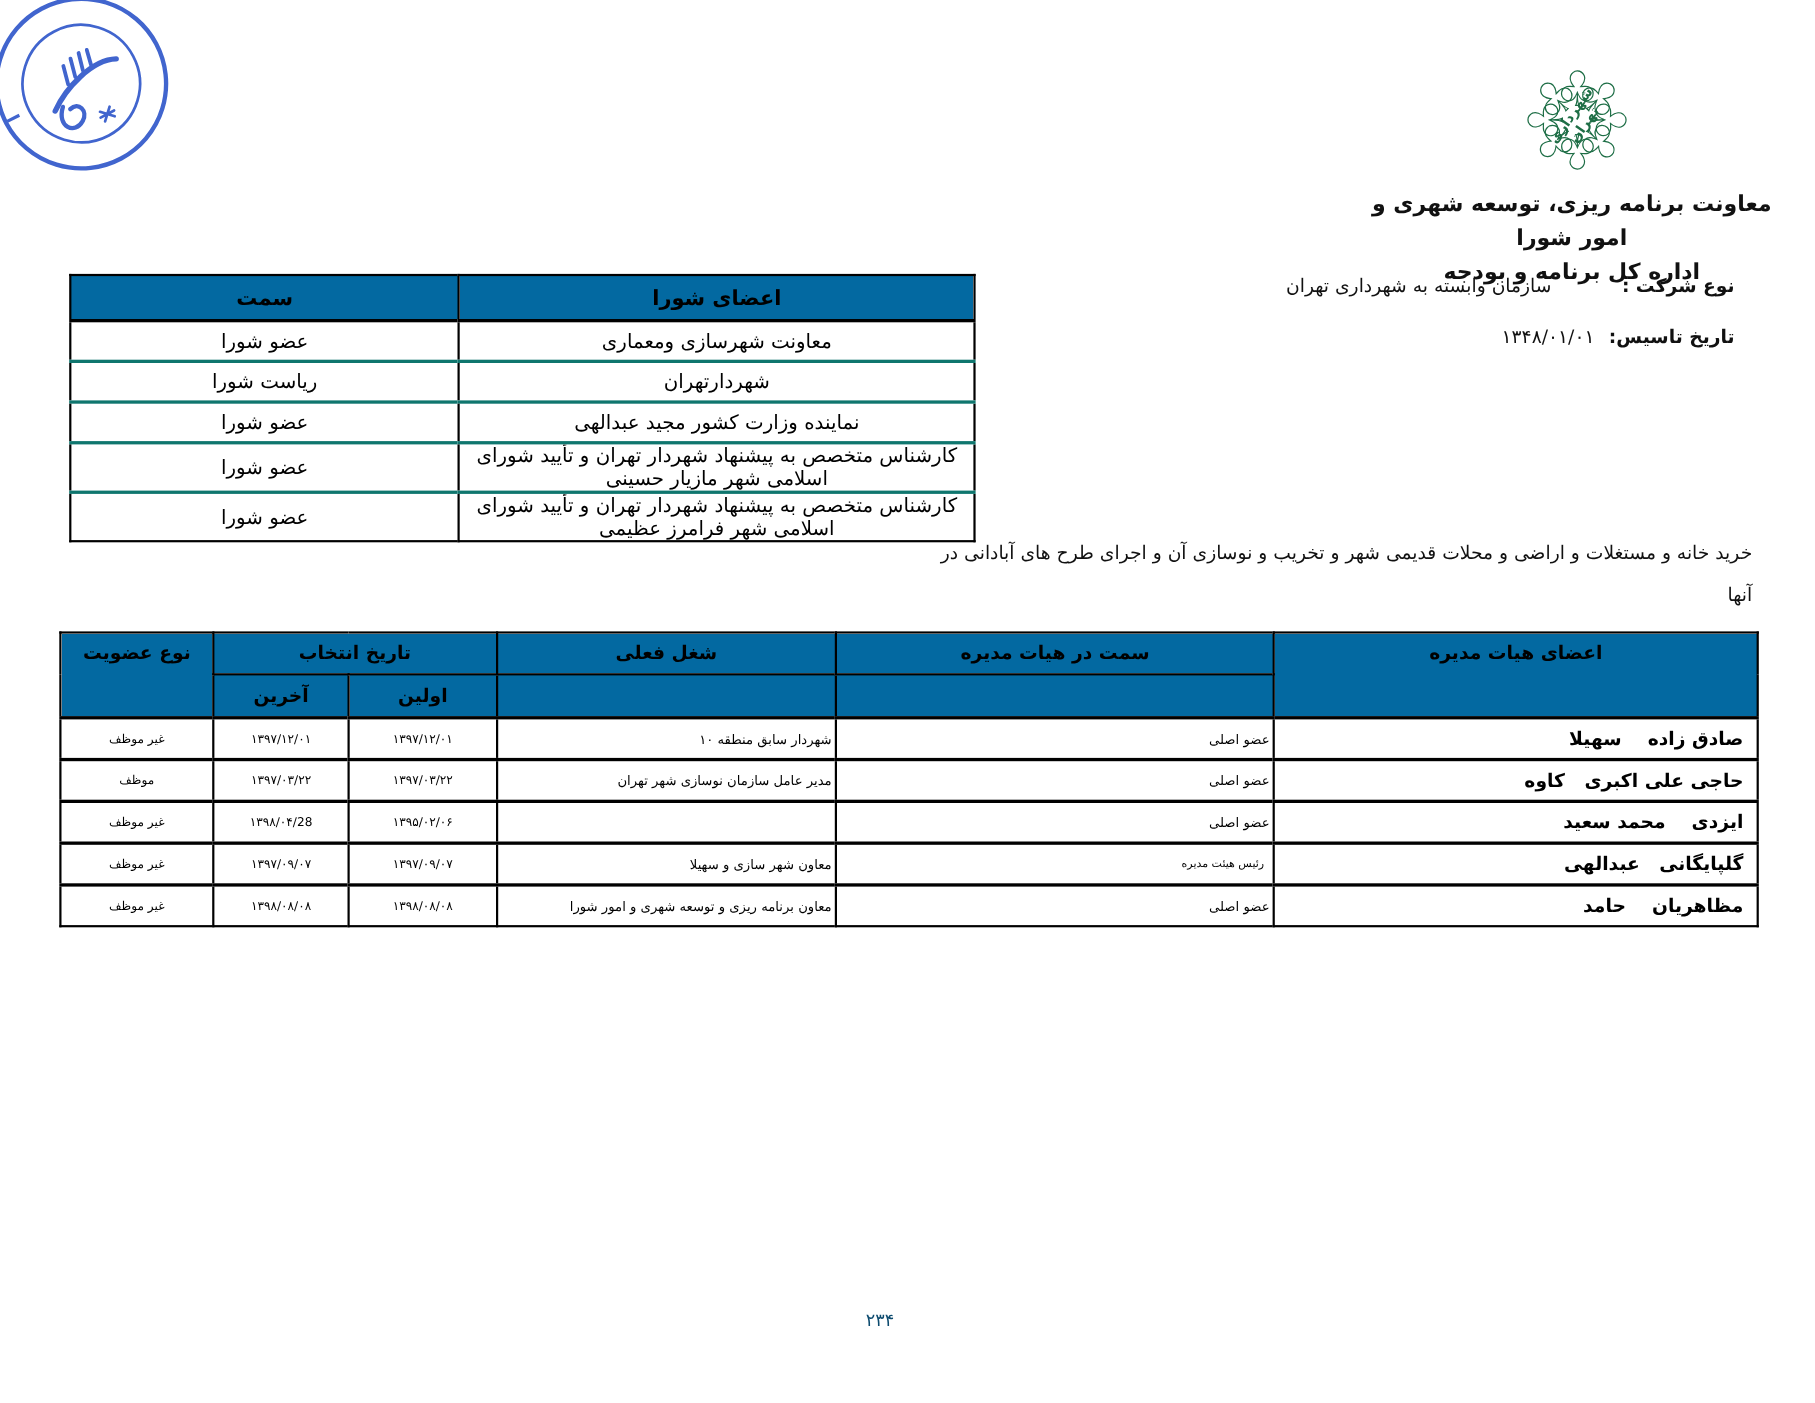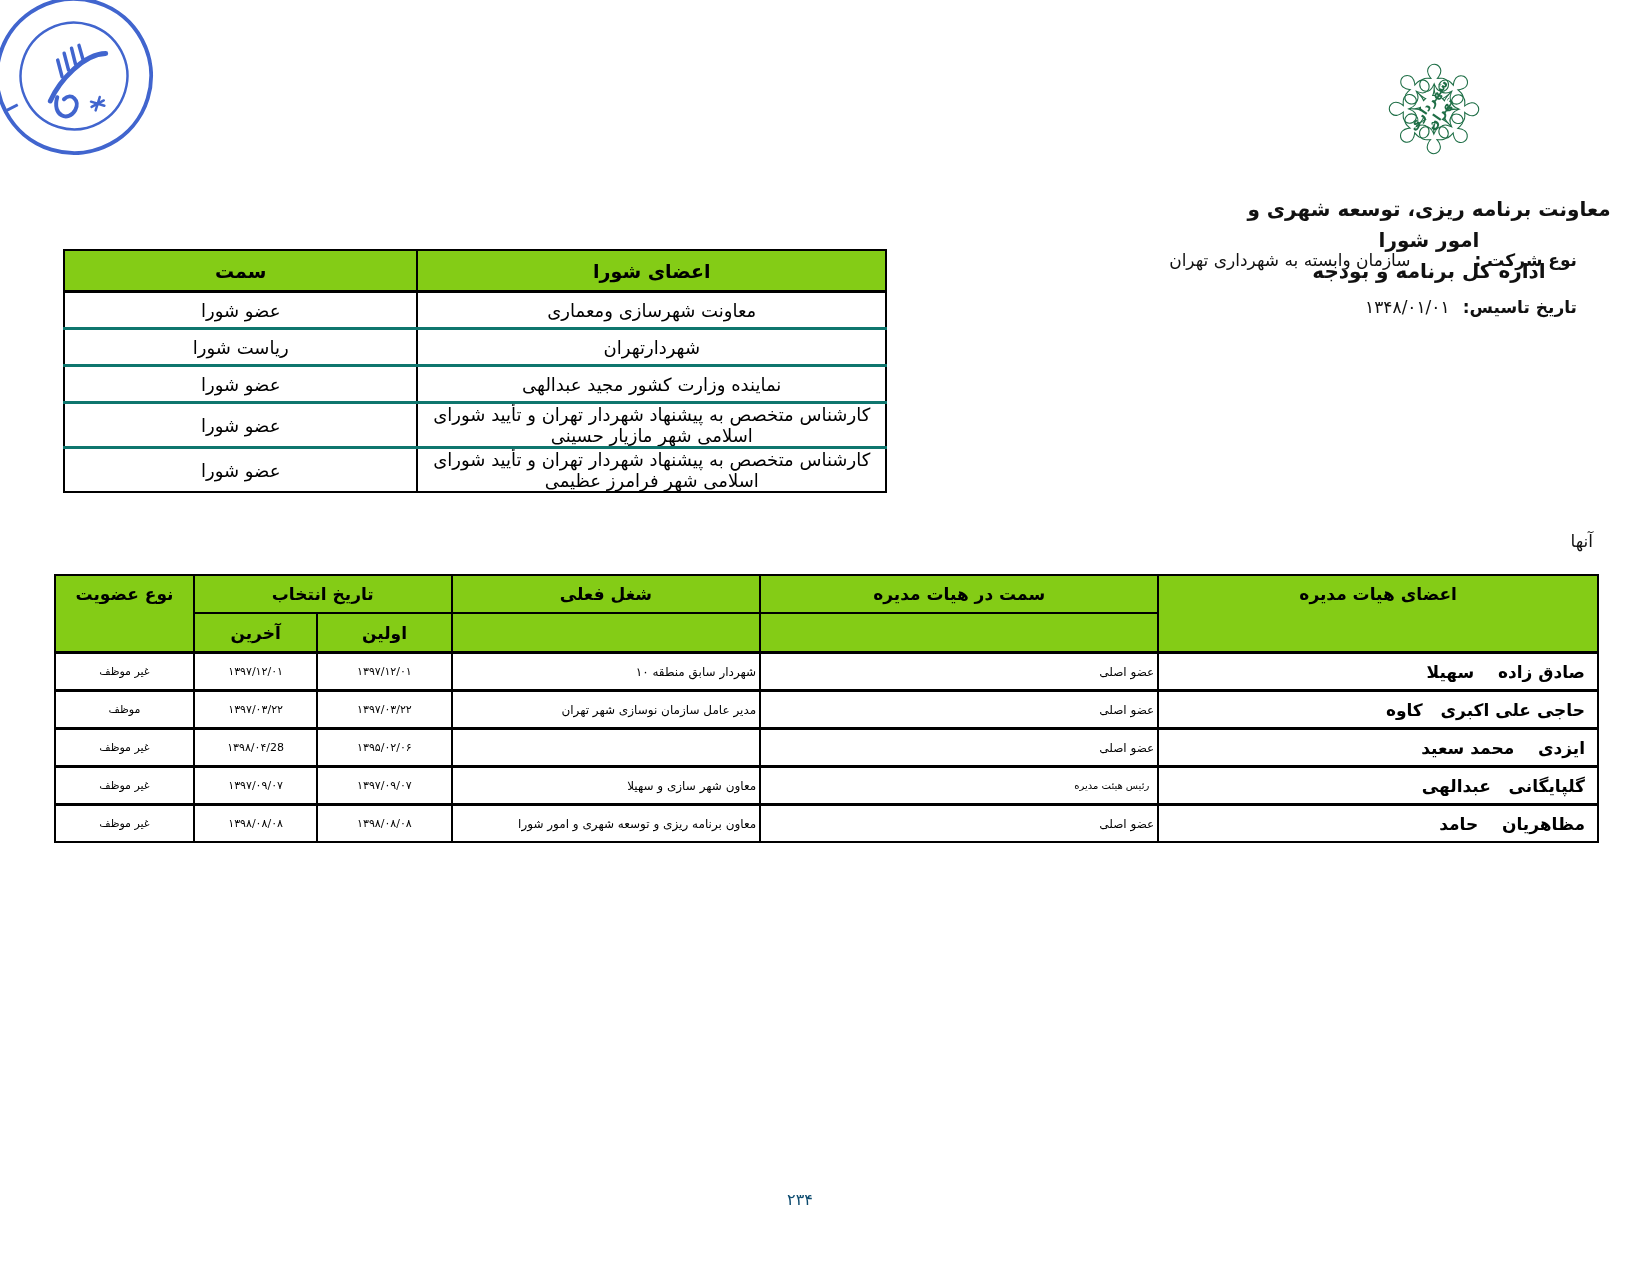--- a/index.html
+++ b/index.html
@@ -9,34 +9,34 @@
   }
   .abs{position:absolute;}
 
   
   #stamp{left:-10px;top:-8px;width:168px;height:168px;transform:rotate(-28deg);opacity:.88;}
 
   
   #logo{left:1375px;top:50px;width:118px;height:118px;}
 
   
-  #dept{left:1229px;top:170px;width:400px;text-align:center;direction:rtl;margin-top:24px;}
+  #dept{left:1229px;top:170px;width:400px;text-align:center;direction:rtl;}
   #dept .l{font-weight:bold;font-size:20px;line-height:31px;color:#111;}
 
   #info{right:73px;top:250px;direction:rtl;}
   .inforow{display:flex;align-items:baseline;column-gap:13px;font-size:17px;color:#111;}
   .inforow + .inforow{margin-top:27px;}
   .inforow .lbl{font-weight:bold;}
   .inforow .val{font-weight:normal;}
   #info .tab{display:inline-block;width:38px;}
 
   
   table{border-collapse:collapse;table-layout:fixed;direction:rtl;}
   th,td{border:2px solid #000;padding:0 3px;overflow:hidden;}
-  th{background:#84cc16;font-weight:bold;color:#000;}
+  th{background:#0369a1;font-weight:bold;color:#000;}
 
   #t1{left:63px;top:249px;width:824px;}
   #t1 th{height:39px;font-size:19px;border-bottom:3px solid #000;}
   #t1 td{height:34px;font-size:18px;text-align:center;vertical-align:middle;border-top:3px solid #0f766e;}
 
   #para{right:57px;top:484px;width:780px;text-align:right;direction:rtl;
         font-size:17px;line-height:38px;color:#111;}
 
   #t2{left:54px;top:574px;width:1545px;}
   #t2 th{font-size:17px;}
@@ -139,21 +139,21 @@
       <td>عضو شورا</td>
     </tr>
     <tr>
       <td>کارشناس متخصص به پیشنهاد شهردار تهران و تأیید شورای اسلامی شهر  فرامرز عظیمی</td>
       <td>عضو شورا</td>
     </tr>
   </tbody>
 </table>
 
 <div id="para" class="abs">
-  <br>
+  <span>خرید خانه و مستغلات و اراضی و محلات قدیمی شهر و تخریب و نوسازی آن و اجرای طرح های آبادانی در</span><br>
   <span>آنها</span>
 </div>
 
 <table id="t2" class="abs">
   <colgroup>
     <col style="width:28.5%">
       <col style="width:25.8%">
       <col style="width:20.0%">
     <col style="width:8.7%">
       <col style="width:8.0%">

